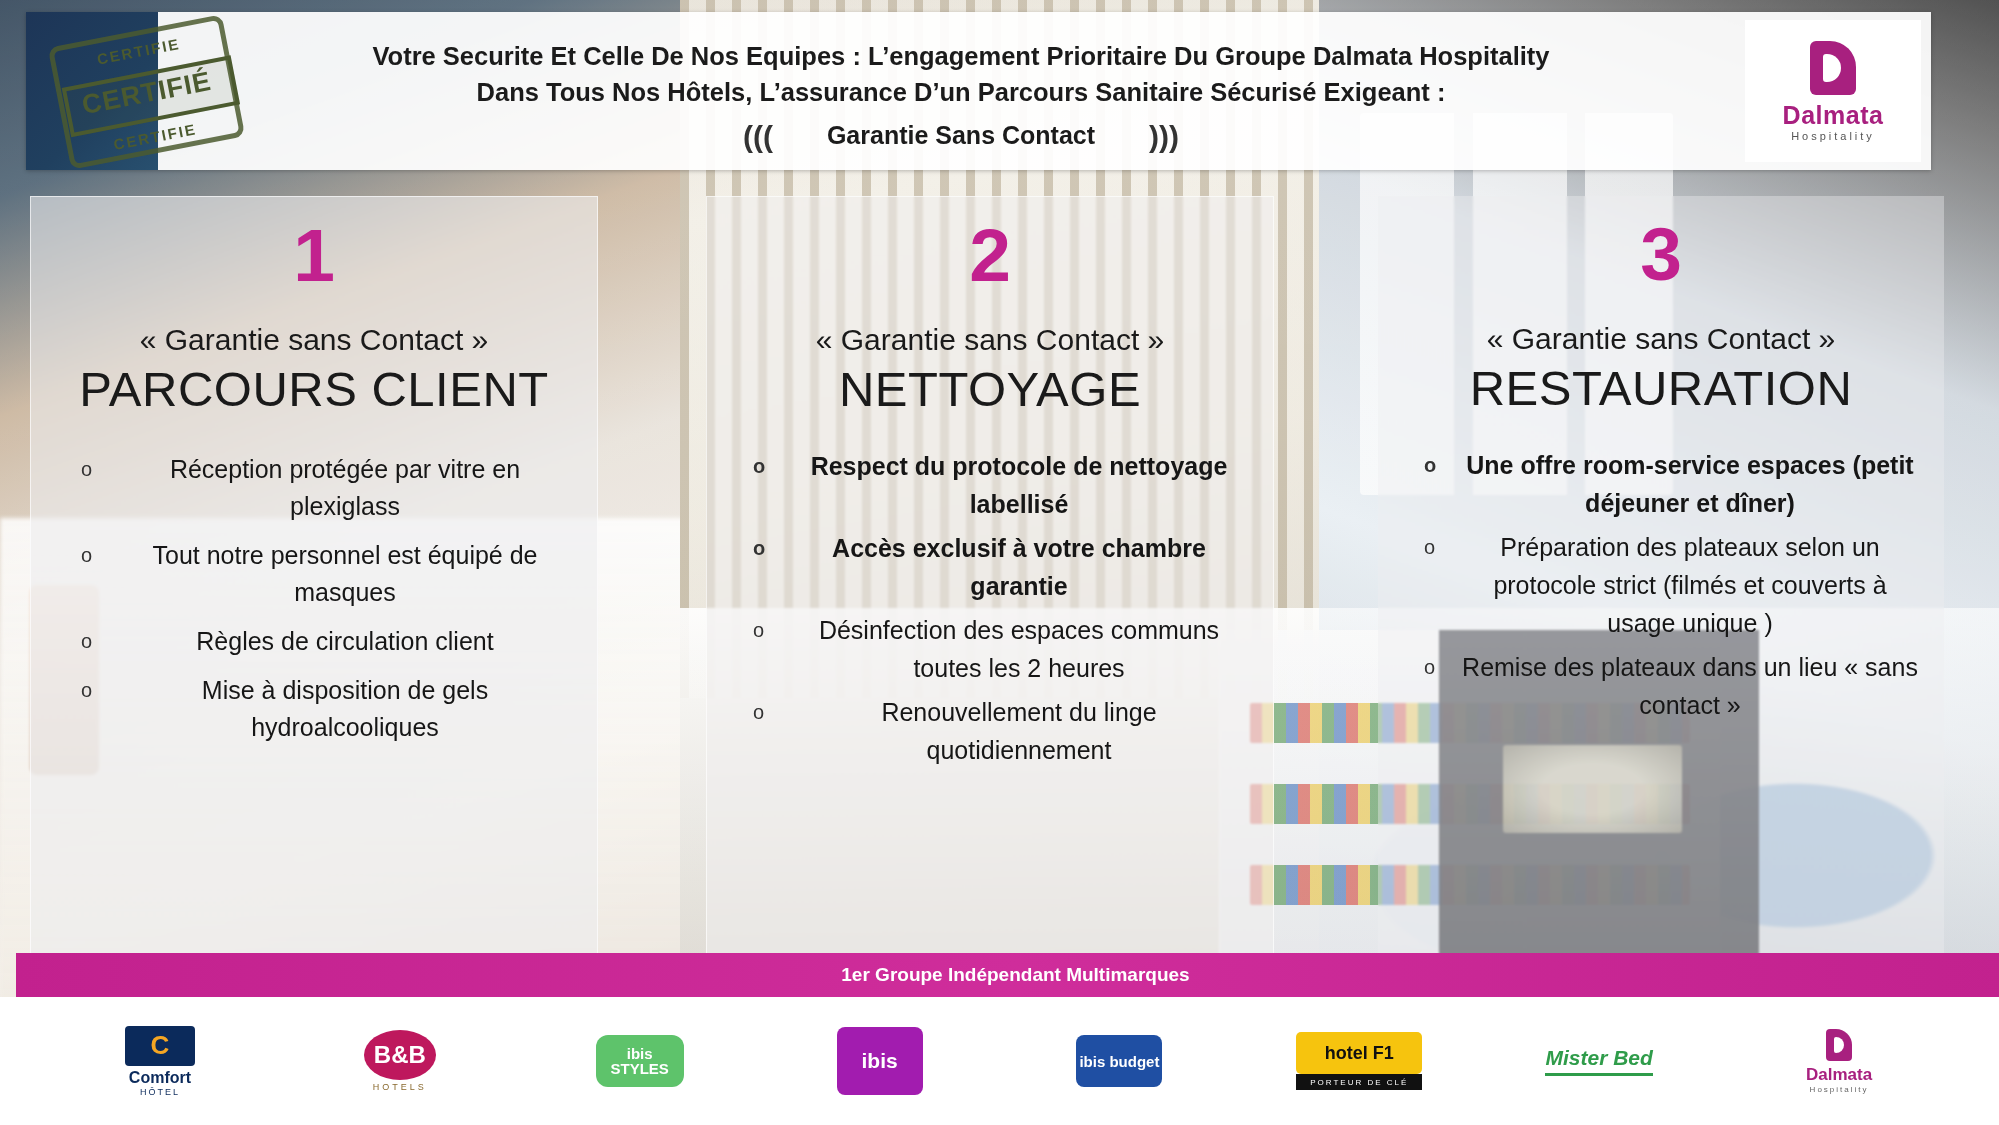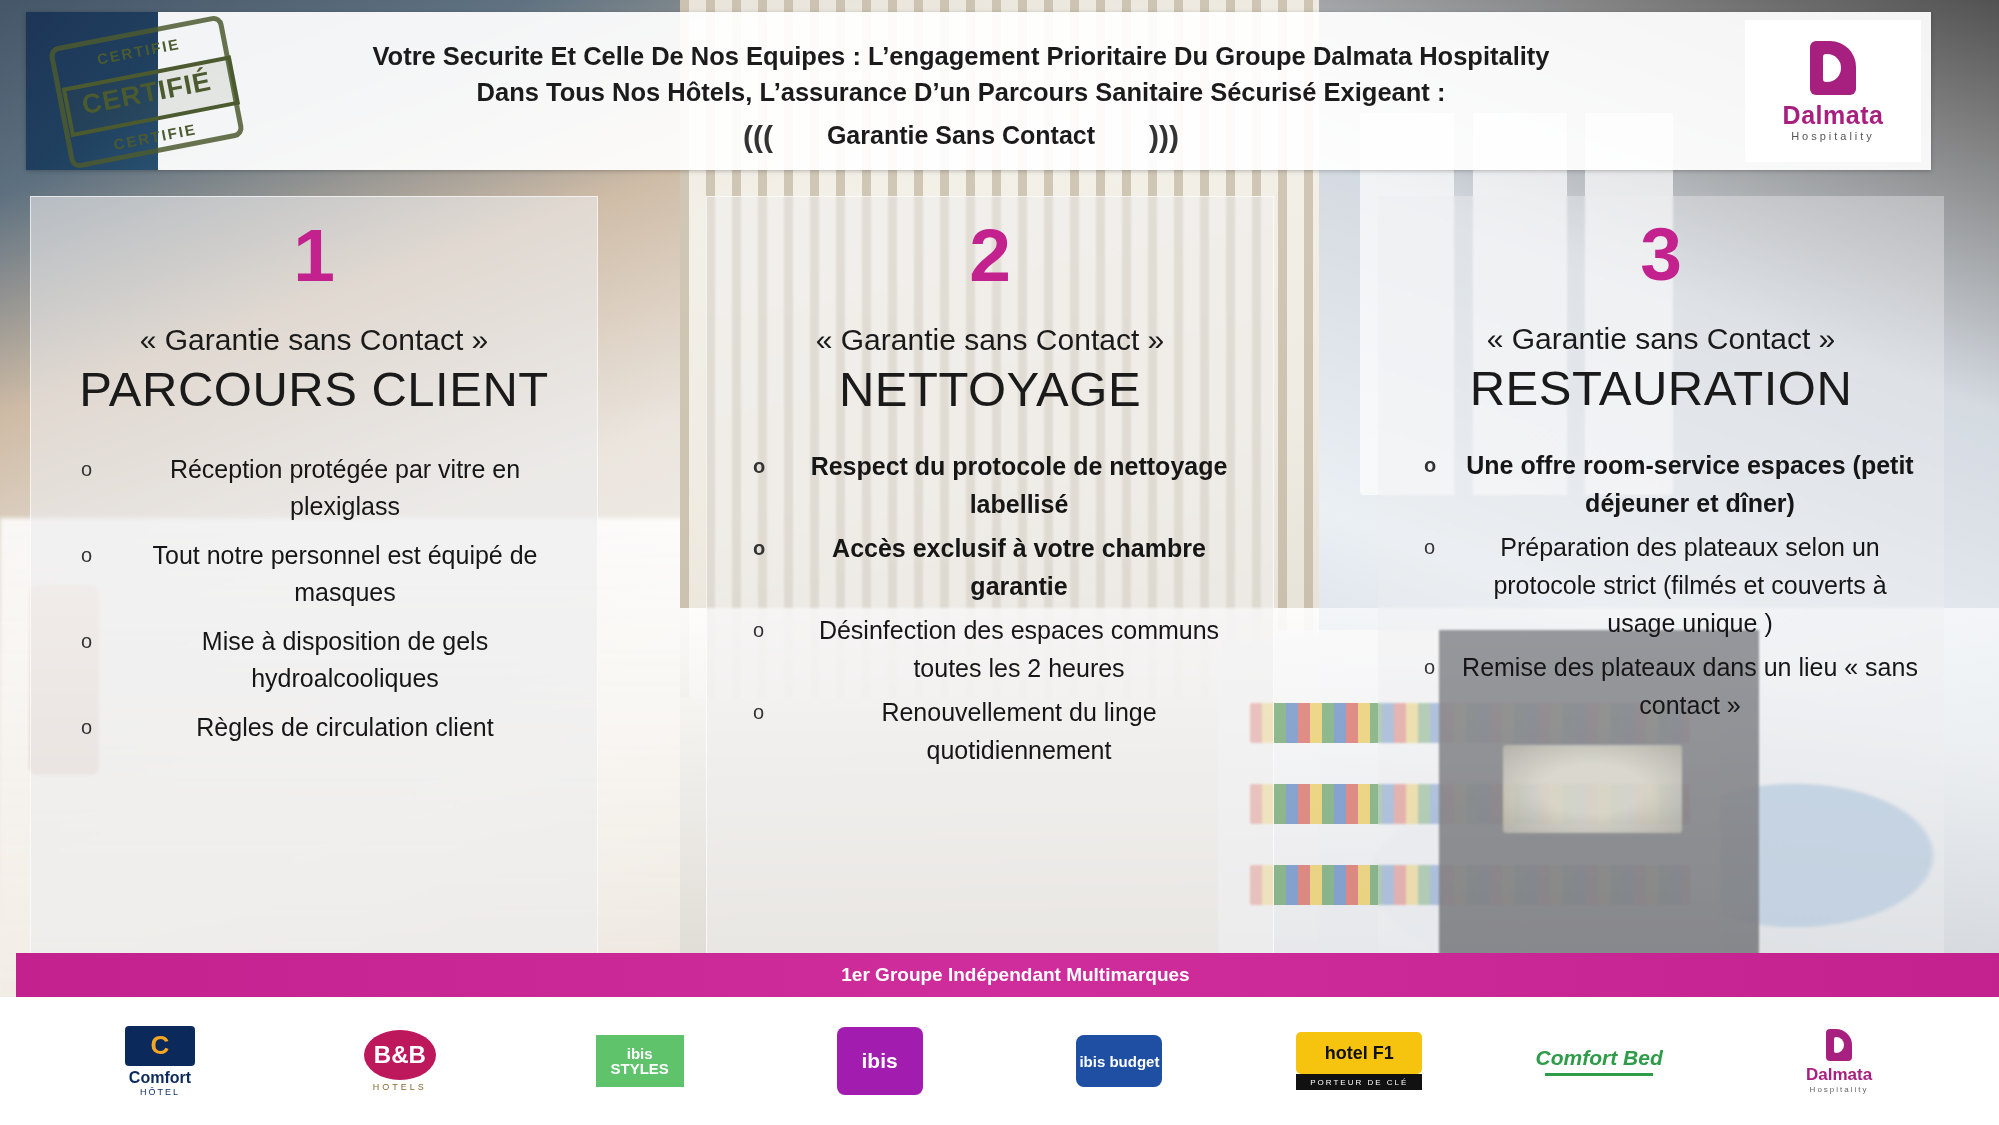--- a/index.html
+++ b/index.html
@@ -120,21 +120,21 @@
     display:flex;align-items:center;justify-content:space-around;padding:0 40px;box-sizing:border-box;}
   .brand{display:flex;flex-direction:column;align-items:center;justify-content:center;
     width:150px;height:86px;}
   .b-comfort .mark{width:70px;height:40px;background:#0b2a5b;border-radius:4px;
     display:flex;align-items:center;justify-content:center;color:#f5a623;font-size:26px;font-weight:bold;}
   .b-comfort .txt{font-size:16px;color:#0b2a5b;font-weight:bold;margin-top:3px;}
   .b-comfort .sub{font-size:9px;color:#0b2a5b;letter-spacing:2px;}
   .b-bb .mark{width:72px;height:50px;border-radius:50%;background:#be185d;
     display:flex;align-items:center;justify-content:center;color:#fff;font-size:24px;font-weight:bold;}
   .b-bb .sub{font-size:9px;color:#8a6a2f;letter-spacing:3px;margin-top:2px;}
-  .b-istyles .mark{width:88px;height:52px;background:#5ec36b;border-radius:0;
+  .b-istyles .mark{width:88px;height:52px;background:#5ec36b;border-radius:12px;
     display:flex;align-items:center;justify-content:center;color:#fff;font-size:15px;font-weight:bold;line-height:15px;text-align:center;}
   .b-ibis .mark{width:86px;height:68px;background:#a21caf;border-radius:8px;
     display:flex;align-items:center;justify-content:center;color:#fff;font-size:21px;font-weight:bold;}
   .b-ibudget .mark{width:86px;height:52px;background:#1f4fa3;border-radius:8px;
     display:flex;align-items:center;justify-content:center;color:#fff;font-size:15px;font-weight:bold;line-height:15px;text-align:center;}
   .b-f1 .mark{width:126px;height:42px;background:#f6c40e;border-radius:5px;
     display:flex;align-items:center;justify-content:center;color:#111;font-size:18px;font-weight:bold;}
   .b-f1 .bar{width:126px;height:16px;background:#111;color:#fff;font-size:8px;
     display:flex;align-items:center;justify-content:center;letter-spacing:2px;}
   .b-mister .txt{font-size:21px;color:#2f9c4a;font-weight:bold;font-style:italic;}
@@ -196,22 +196,22 @@
   </div>
 </div>
 
 <div class="panel" id="panel1">
   <div class="pnum">1</div>
   <div class="pquote">« Garantie sans Contact »</div>
   <div class="ptitle">PARCOURS CLIENT</div>
   <ul class="plist">
     <li>Réception protégée par vitre en plexiglass</li>
     <li>Tout notre personnel est équipé de masques</li>
+    <li>Règles de circulation client</li>
     <li>Mise à disposition de gels hydroalcooliques</li>
-    <li>Règles de circulation client</li>
   </ul>
 </div>
 
 <div class="panel" id="panel2">
   <div class="pnum">2</div>
   <div class="pquote">« Garantie sans Contact »</div>
   <div class="ptitle">NETTOYAGE</div>
   <ul class="plist">
     <li class="bold">Respect du protocole de nettoyage labellisé</li>
     <li class="bold">Accès exclusif à votre chambre garantie</li>
@@ -252,21 +252,21 @@
     <div class="mark">ibis</div>
   </div>
   <div class="brand b-ibudget">
     <div class="mark">ibis budget</div>
   </div>
   <div class="brand b-f1">
     <div class="mark">hotel F1</div>
     <div class="bar">PORTEUR DE CLÉ</div>
   </div>
   <div class="brand b-mister">
-    <div class="txt">Comfort Bed</div>
+    <div class="txt">Mister Bed</div>
     <div class="line"></div>
   </div>
   <div class="brand b-dalmata">
     <div class="d"></div>
     <div class="txt">Dalmata</div>
     <div class="sub">Hospitality</div>
   </div>
 </div>
 
 </body></html>

